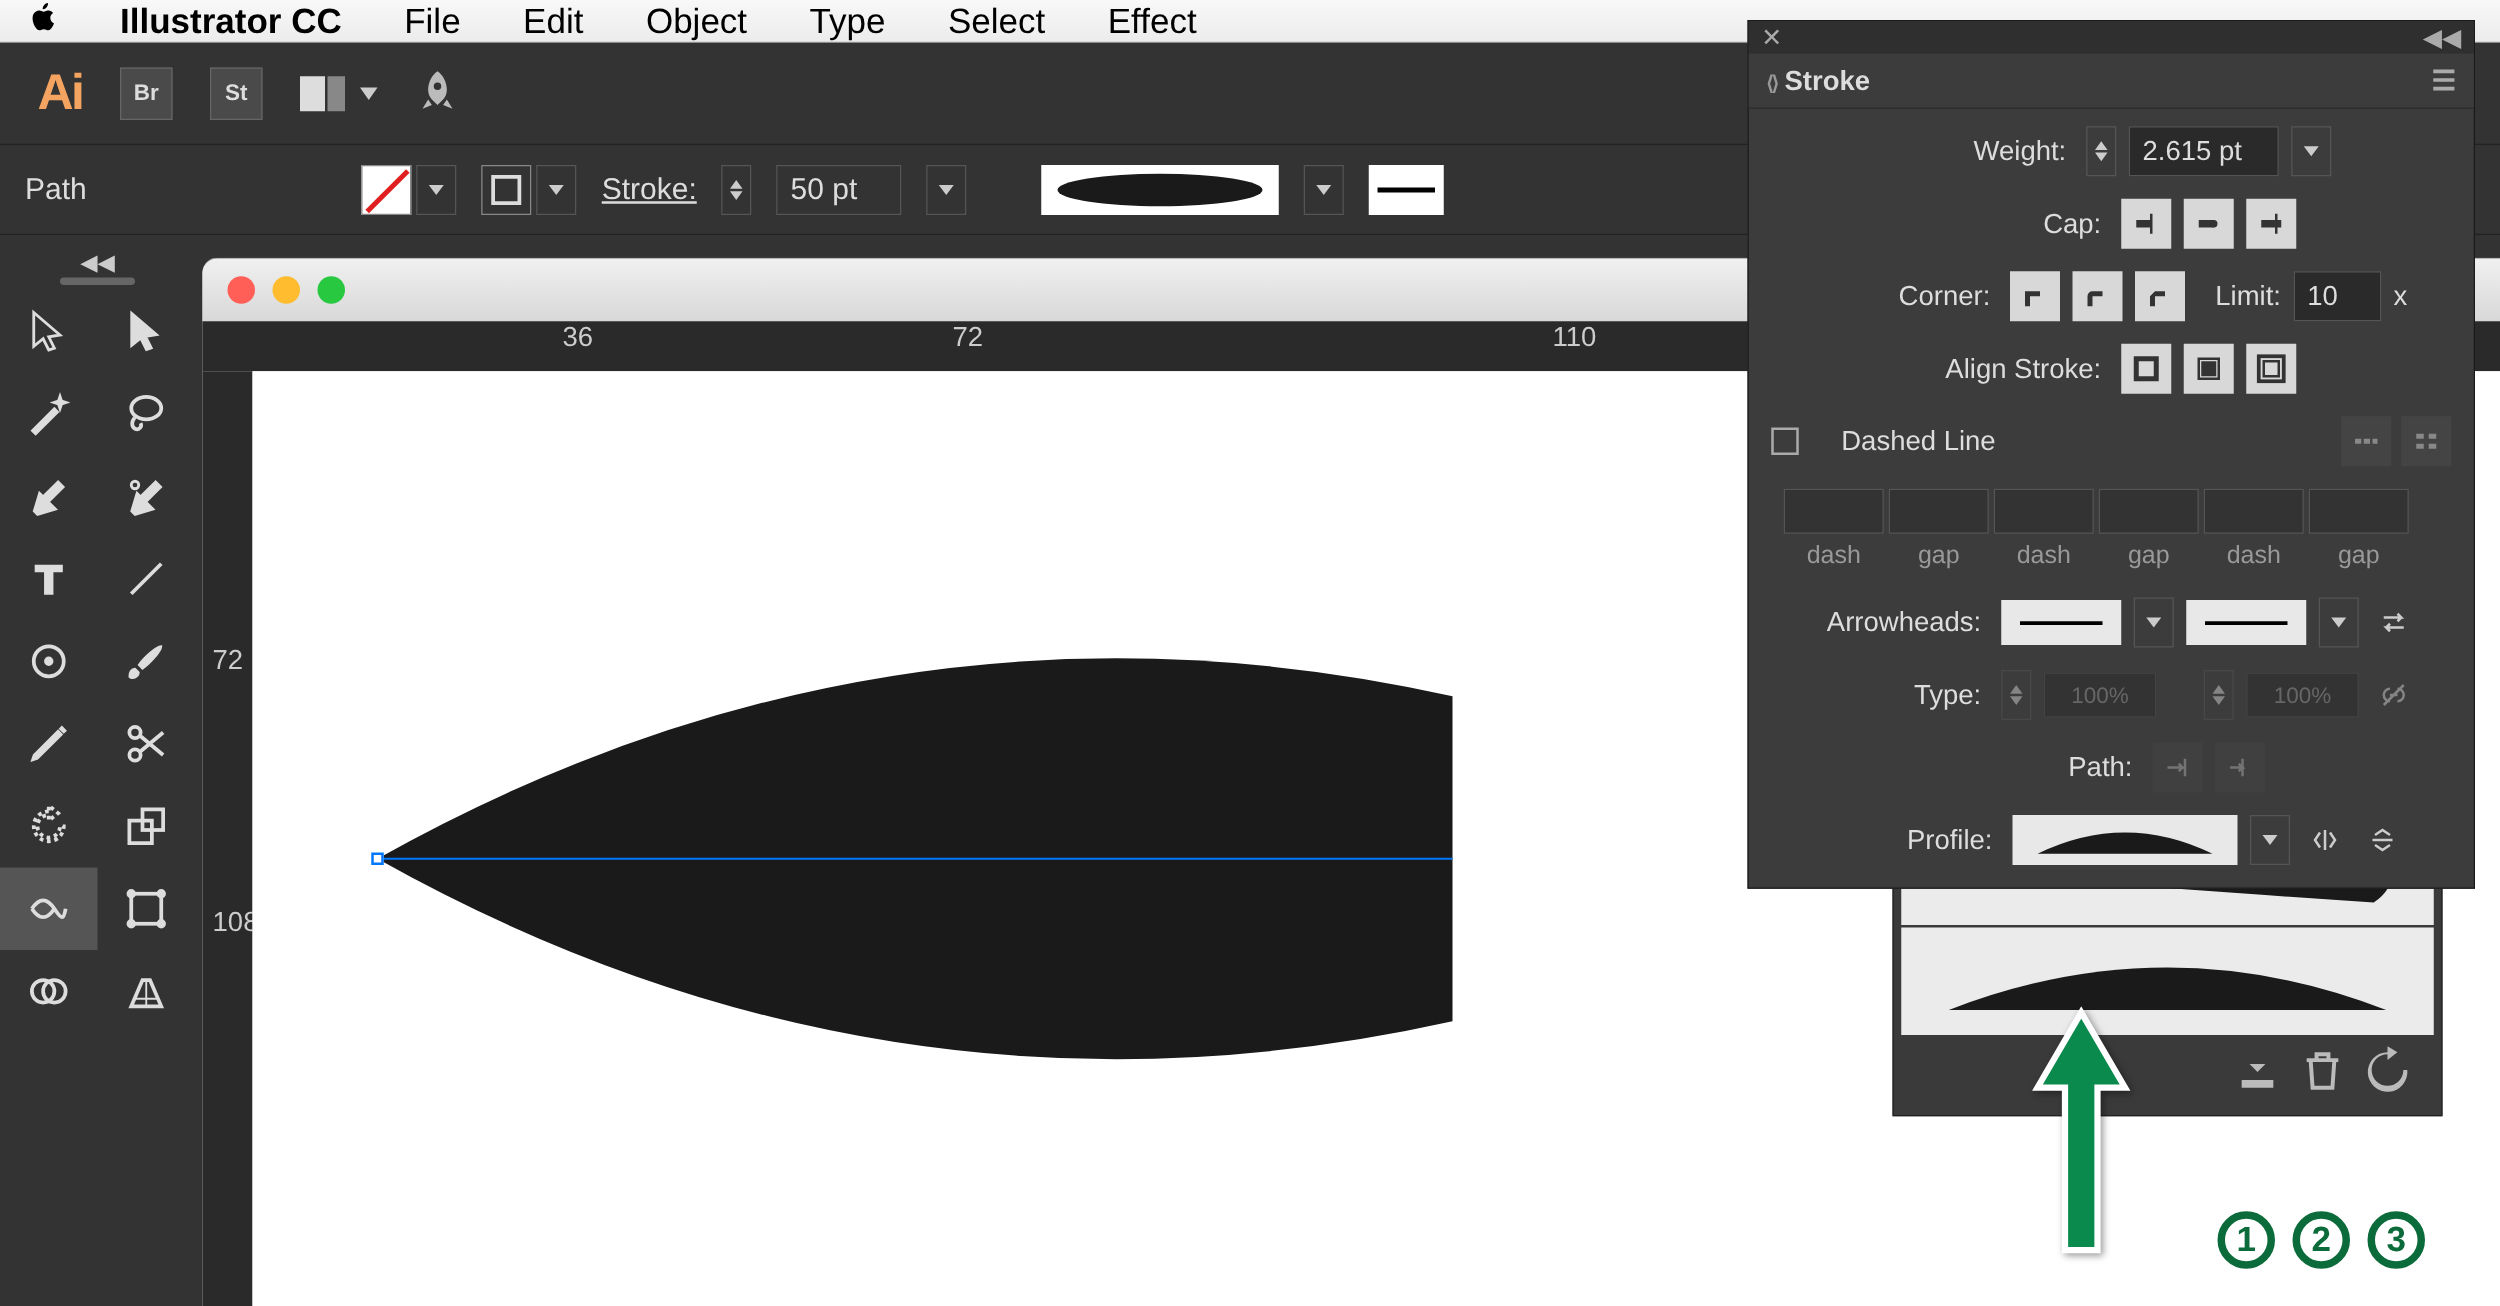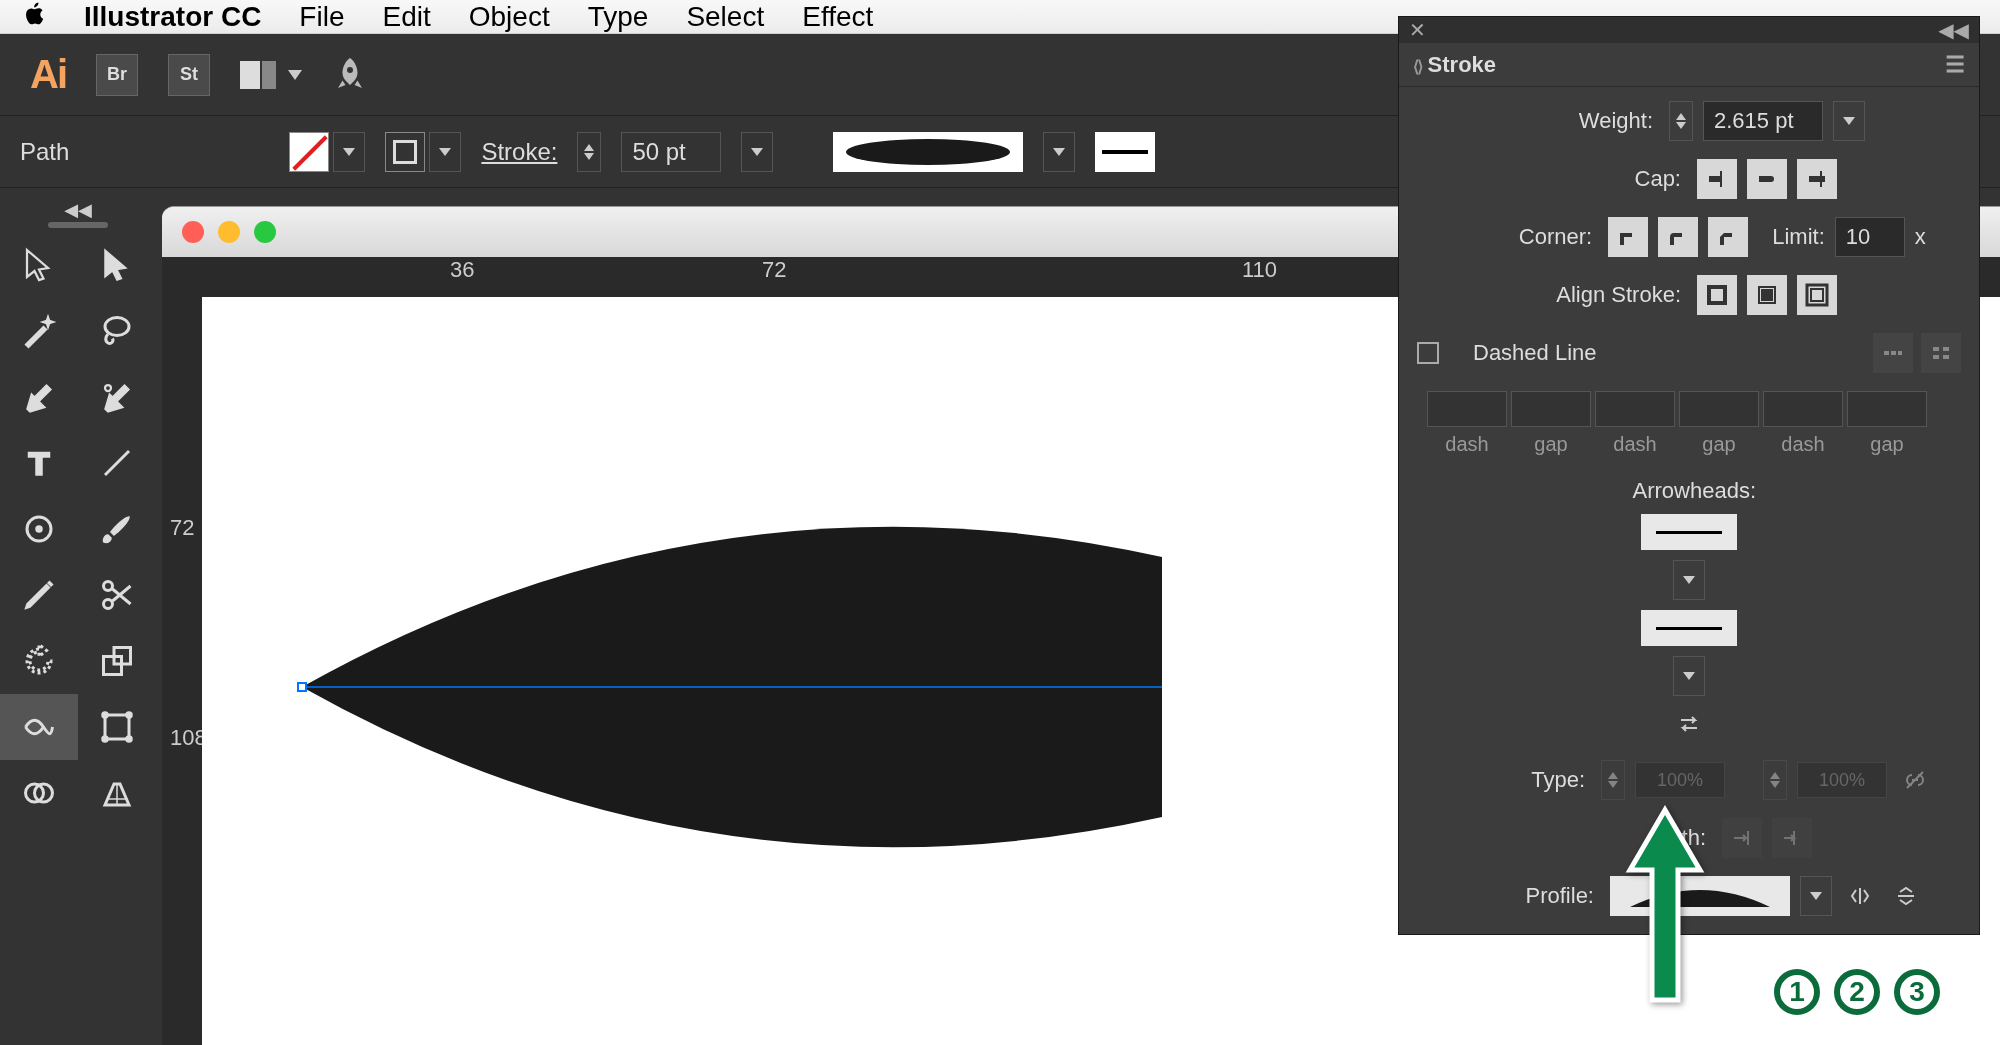--- a/index.html
+++ b/index.html
@@ -11,21 +11,21 @@
   overflow: hidden;
   position: relative;
 }
 .menubar {
   height: 34px;
   background: linear-gradient(#f8f8f8, #ececec);
   display: flex;
   align-items: center;
   padding: 0 20px;
   font-size: 28px;
-  gap: 38px;
+  gap: 50px;
   border-bottom: 1px solid #d0d0d0;
 }
 .apple-icon svg { width: 26px; height: 30px; fill: #000; }
 .menubar .app-name { font-weight: 700; }
 .menubar .menu-item { cursor: default; }
 .appbar {
   height: 82px;
   background: #333333;
   display: flex;
   align-items: center;
@@ -583,21 +583,21 @@
       </div>
       <div class="dash-labels">
         <span>dash</span>
         <span>gap</span>
         <span>dash</span>
         <span>gap</span>
         <span>dash</span>
         <span>gap</span>
       </div>
     </div>
-    <div class="prow" style="margin-top:22px;flex-direction:column;">
+    <div class="prow" style="margin-top:22px;">
       <span class="plabel">Arrowheads:</span>
       <div class="arrowhead-box">
           <div class="hline"></div>
         </div>
       <div class="drop">
           <div class="chev small"></div>
         </div>
       <div class="arrowhead-box">
           <div class="hline"></div>
         </div>

